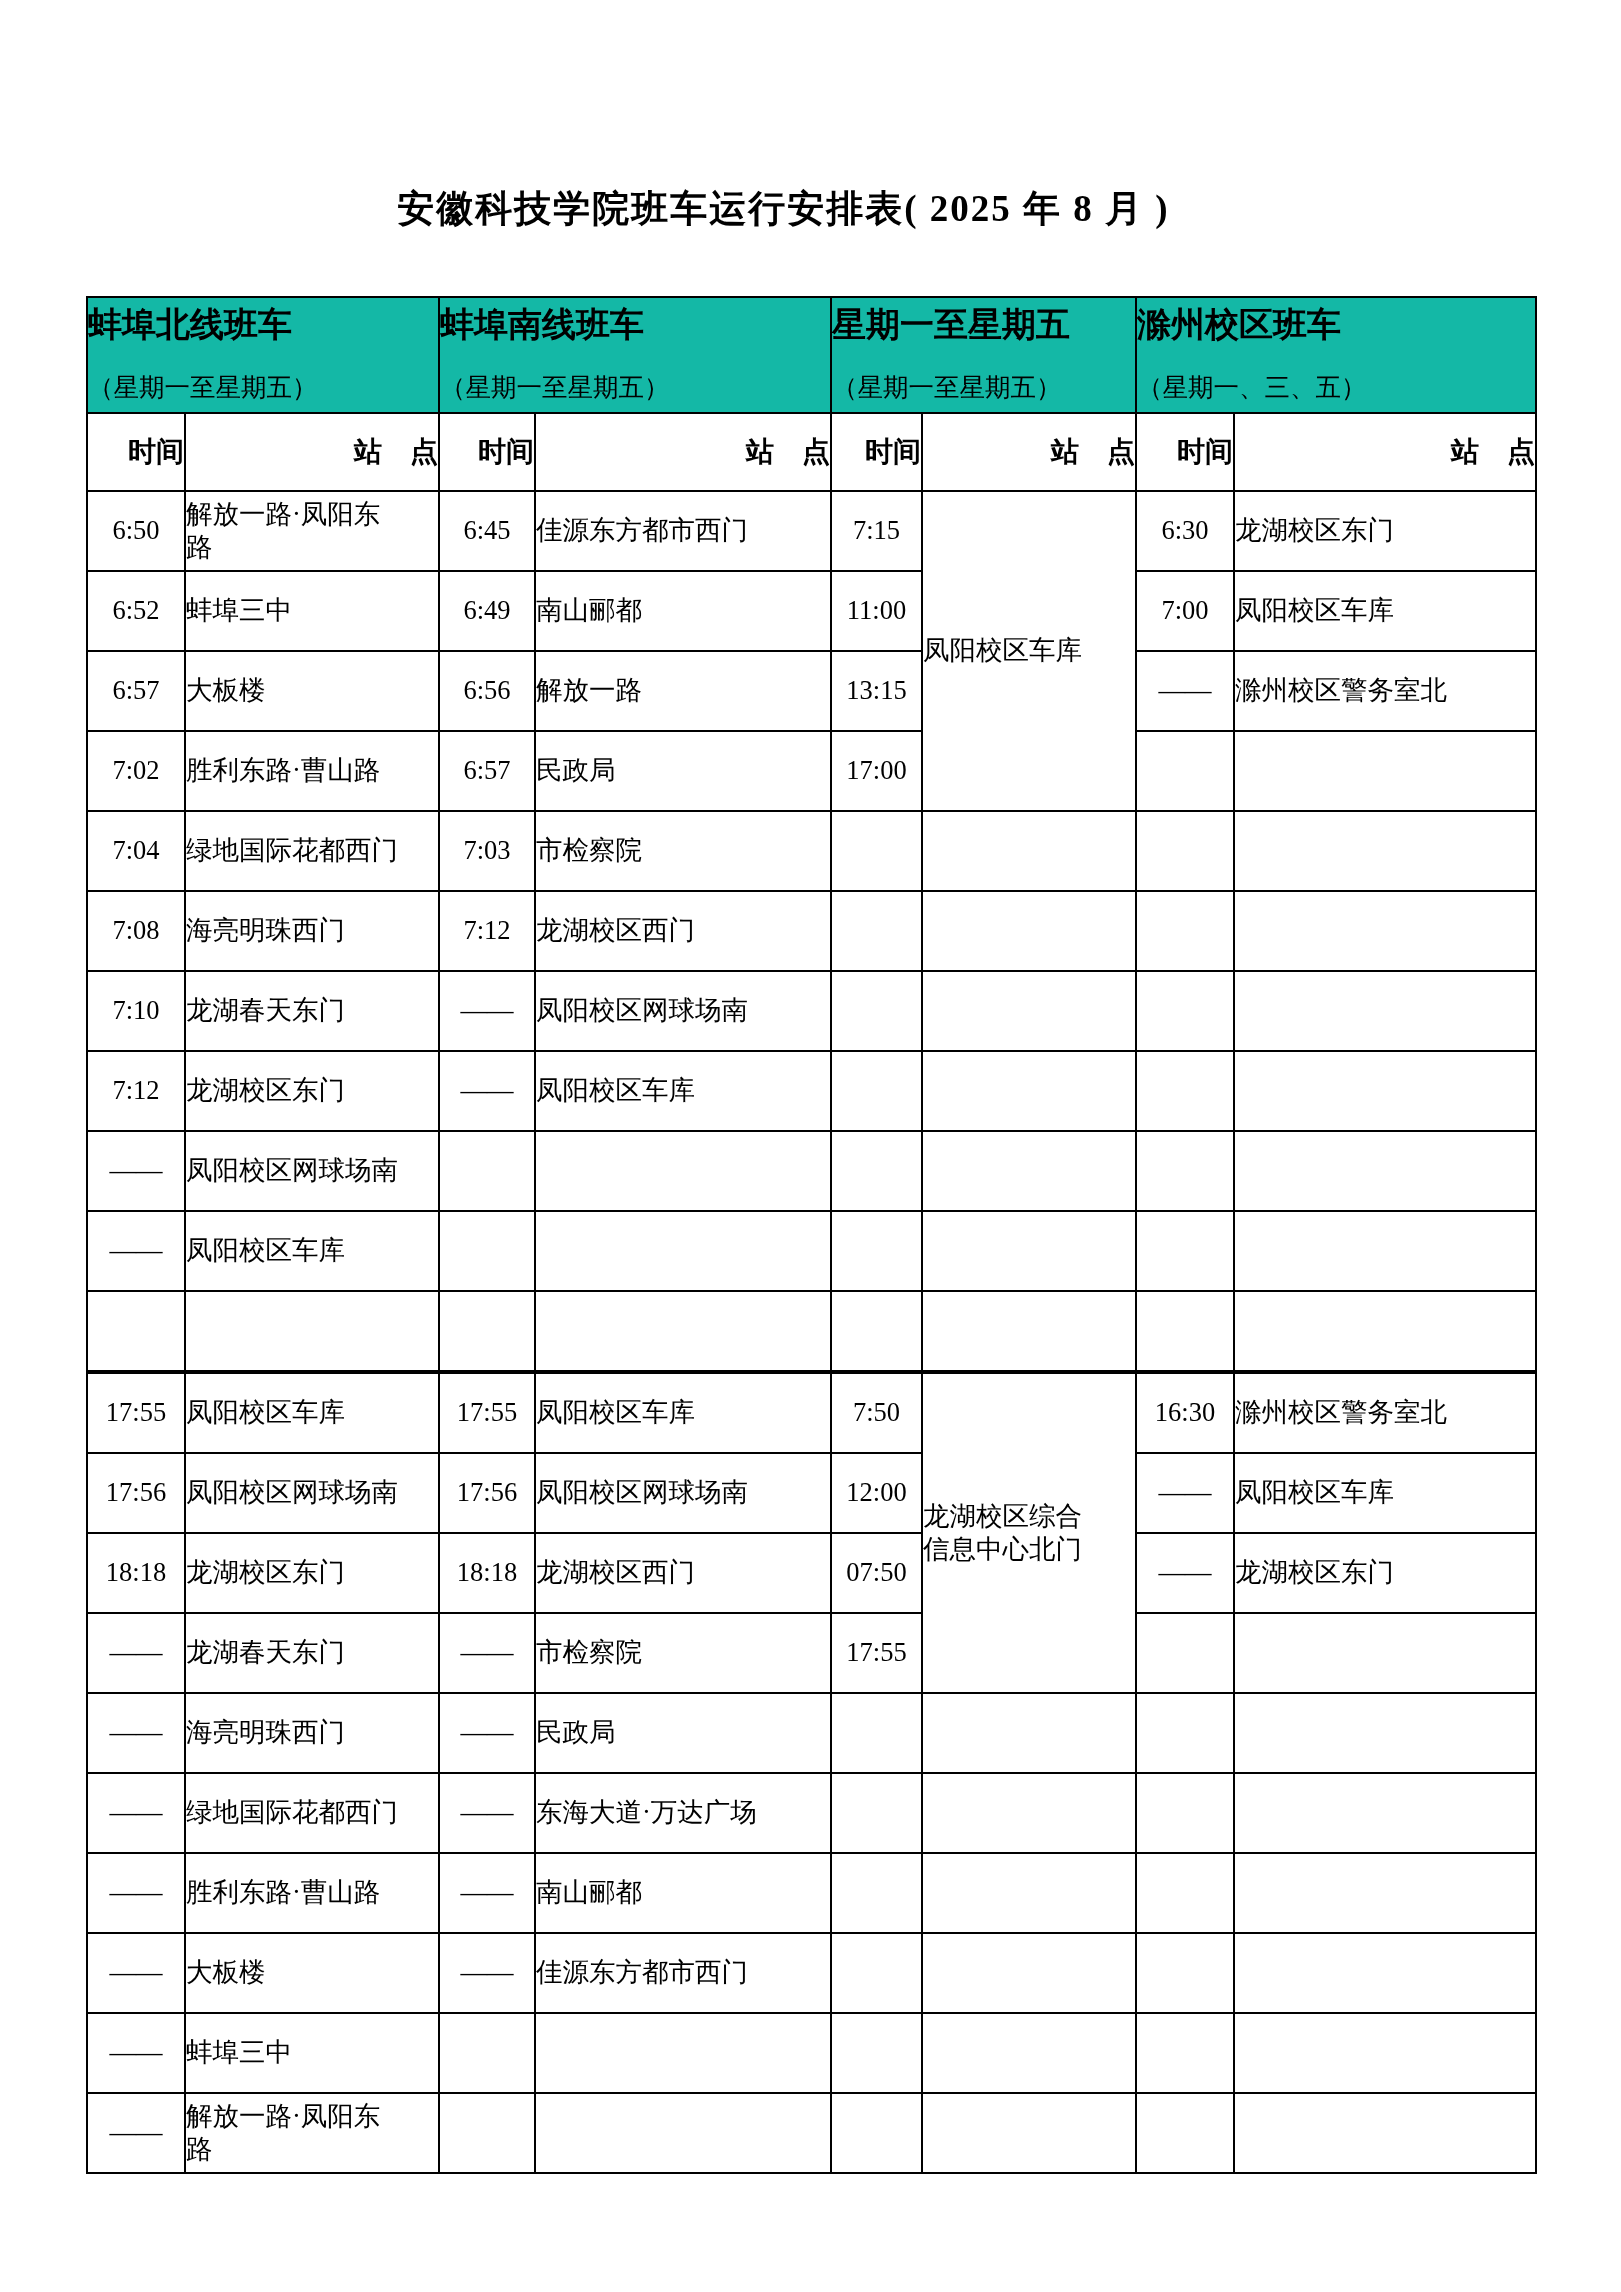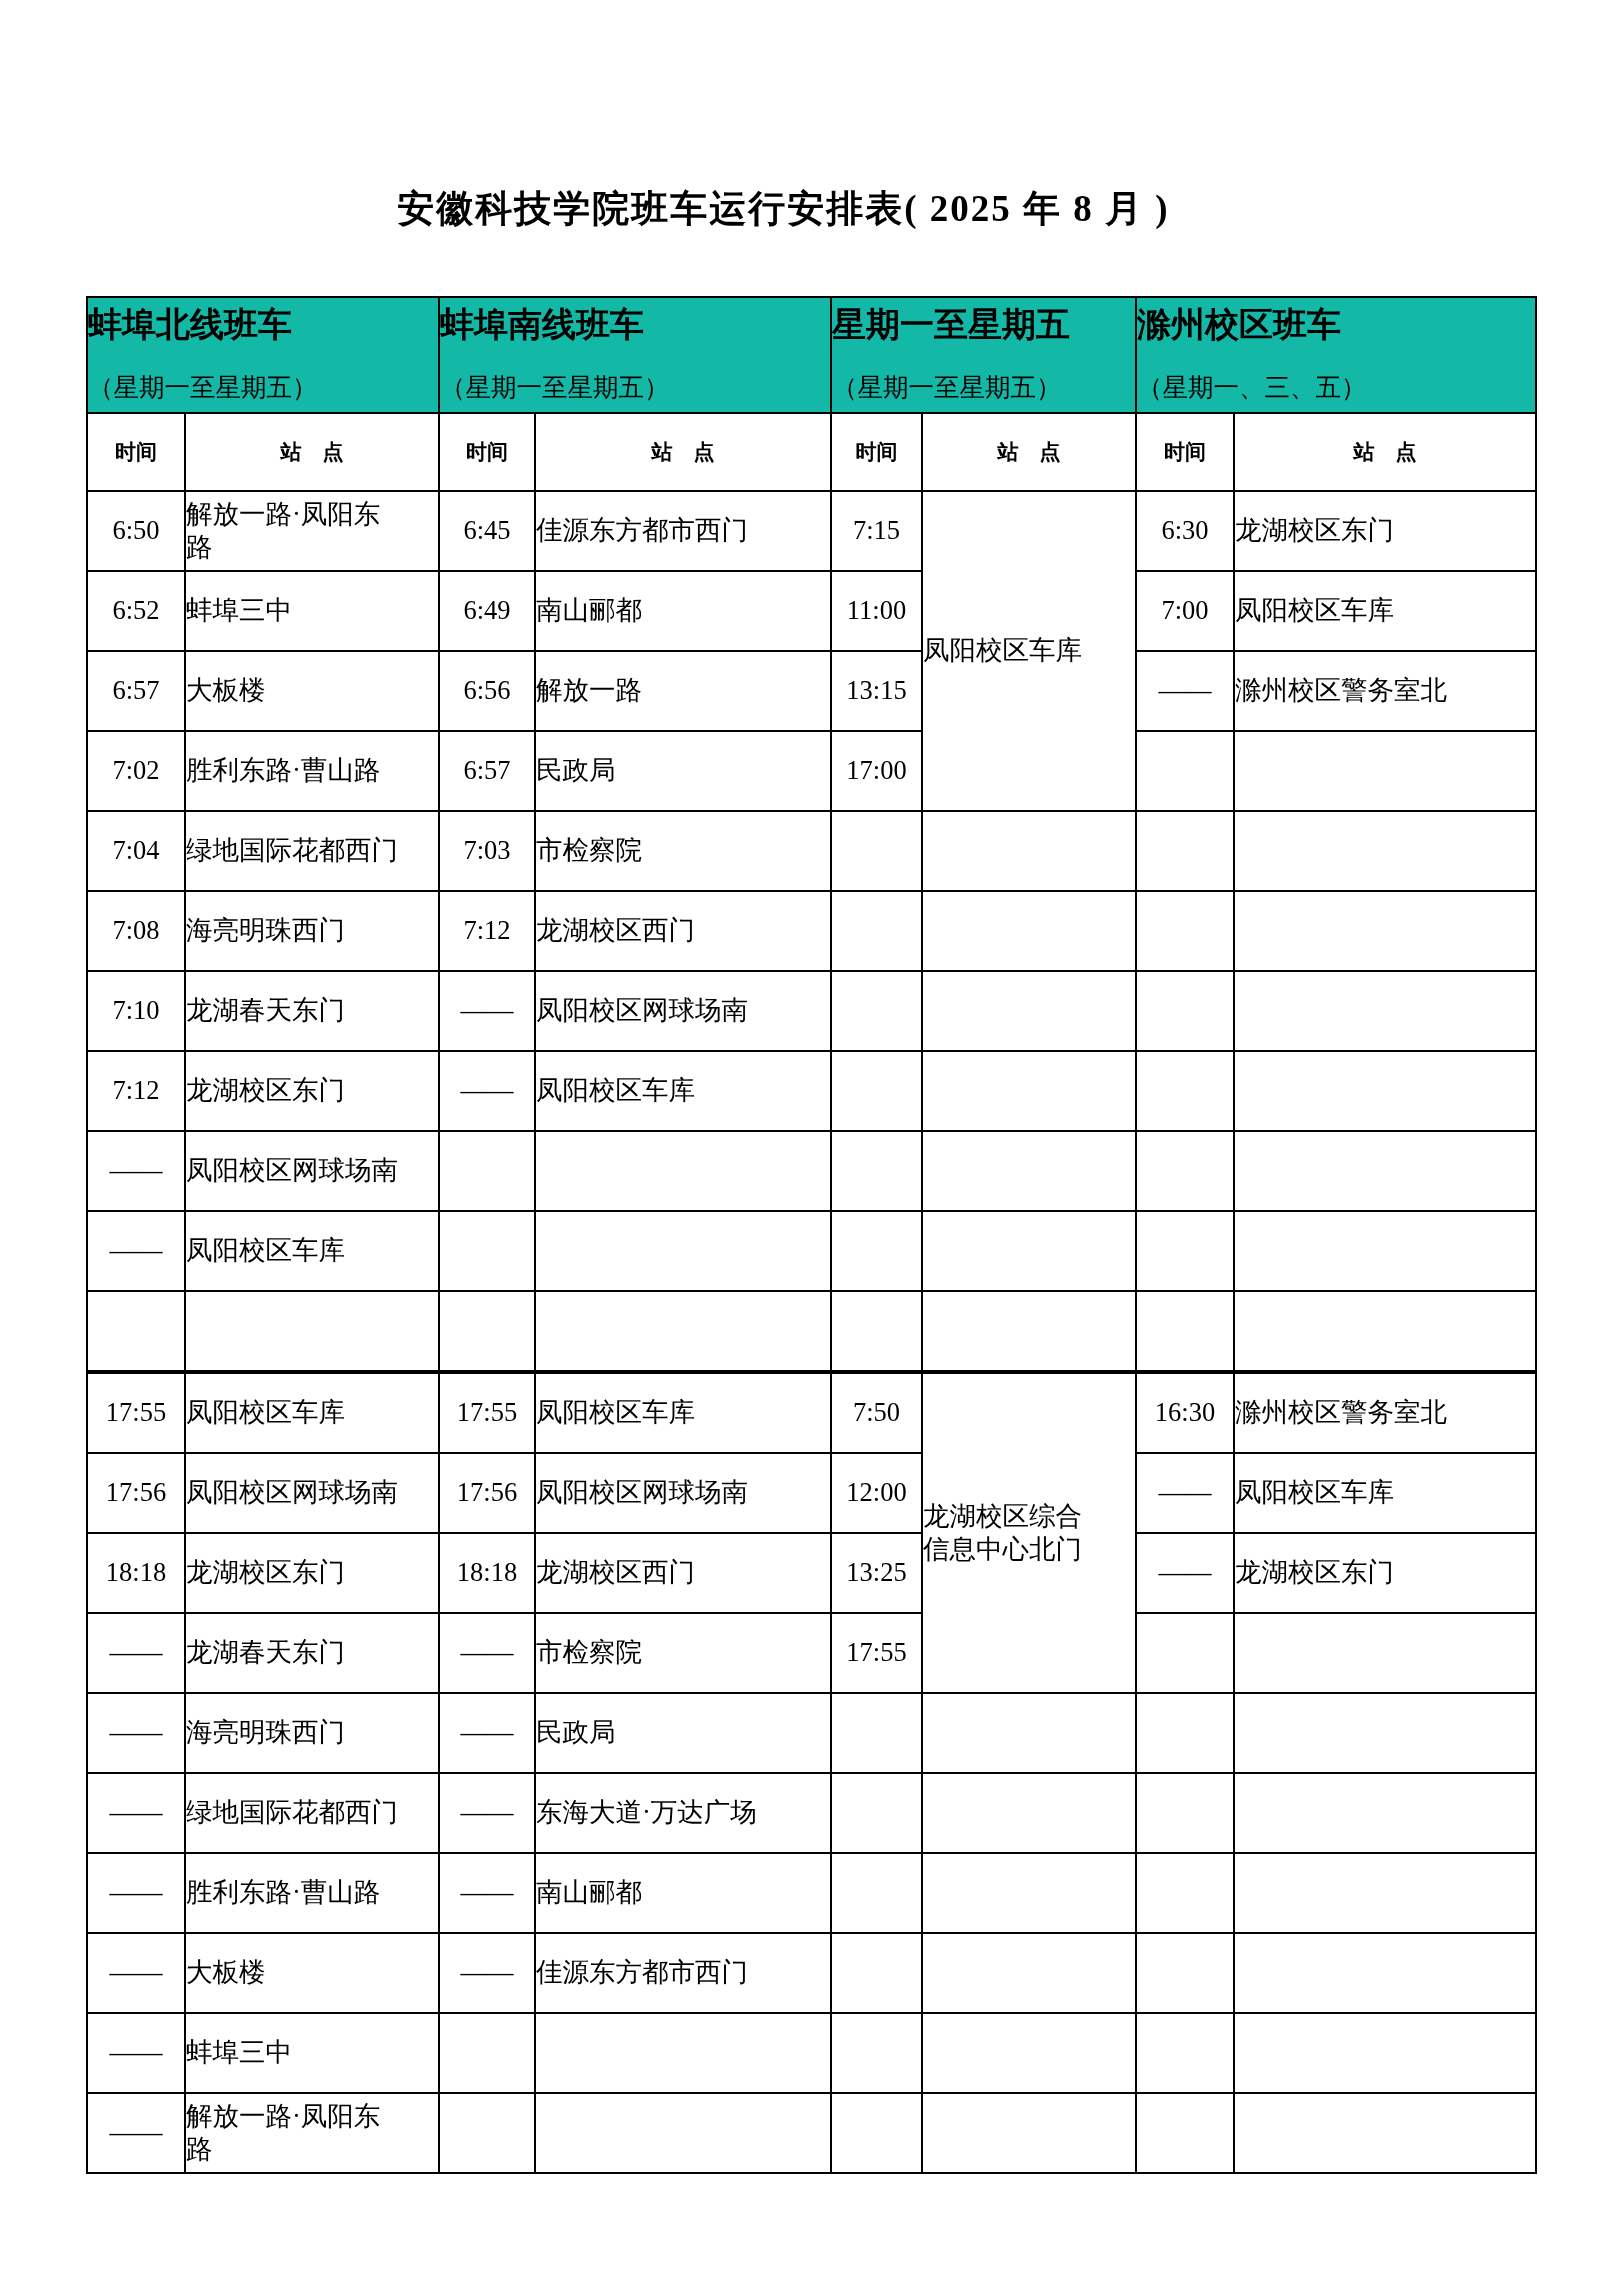--- a/index.html
+++ b/index.html
@@ -50,23 +50,23 @@
     font-weight: bold;
     line-height: 1.2;
   }
   .gdays {
     font-size: 25.5px;
     font-weight: normal;
     margin-top: 24px;
   }
   tr.sub th {
     height: 76px;
-    font-size: 21px;
+    font-size: 28px;
     font-weight: bold;
-    text-align: center;
+    text-align: right;
     border-bottom: 2.9px solid #000;
   }
   table.sched td {
     height: 78px;
     font-size: 26.5px;
     line-height: 1.25;
   }
   td.time {
     text-align: center;
   }
@@ -259,21 +259,21 @@
         <td class="station">凤阳校区网球场南</td>
         <td class="time gd">12:00</td>
         <td class="time gd">——</td>
         <td class="station">凤阳校区车库</td>
       </tr>
       <tr>
         <td class="time">18:18</td>
         <td class="station">龙湖校区东门</td>
         <td class="time gd">18:18</td>
         <td class="station">龙湖校区西门</td>
-        <td class="time gd">13:25</td>
+        <td class="time gd">07:50</td>
         <td class="time gd">——</td>
         <td class="station">龙湖校区东门</td>
       </tr>
       <tr>
         <td class="time">——</td>
         <td class="station">龙湖春天东门</td>
         <td class="time gd">——</td>
         <td class="station">市检察院</td>
         <td class="time gd">17:55</td>
         <td class="time gd"></td>

